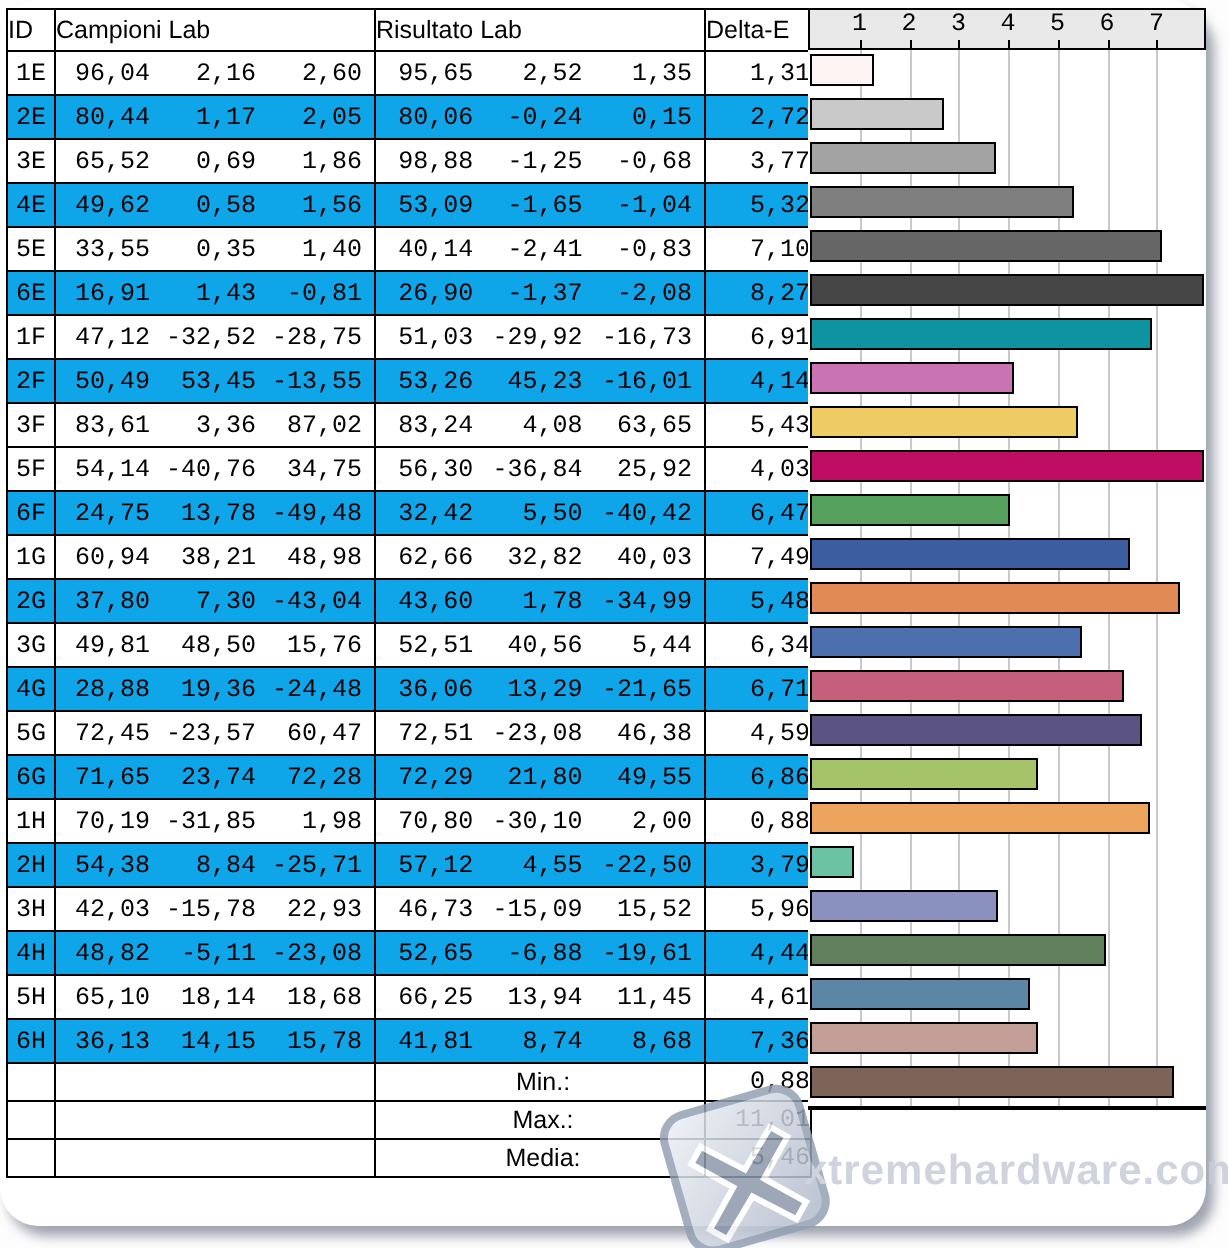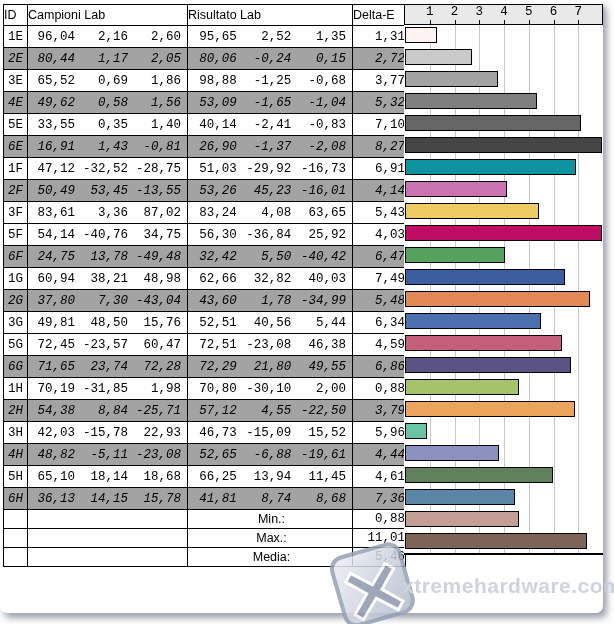--- a/index.html
+++ b/index.html
@@ -1,30 +1,30 @@
 <!DOCTYPE html>
 <html><head>
 <meta charset="utf-8">
 <style>
   html,body { margin:0; padding:0; background:#ffffff; }
   .page { position:relative; width:614px; height:624px; overflow:hidden;
           background:#fdfdfd; font-family:"Liberation Sans", sans-serif; }
   .sheet { position:absolute; left:0; top:0; width:603px; height:613px;
-           background:#ffffff; border-radius:7px;
+           background:#ffffff; border-radius:19px;
            box-shadow:4px 5px 6px rgba(125,132,148,0.75); }
 
   
   table.grid { position:absolute; left:3px; top:4px; width:402px;
                border-collapse:collapse; table-layout:fixed;
                font-family:"Liberation Mono", monospace; font-size:12.5px; color:#000; }
   table.grid th, table.grid td { border:1px solid #000; padding:0; overflow:hidden; white-space:nowrap; }
   thead th { font-family:"Liberation Sans", sans-serif; font-weight:normal;
              font-size:12.5px; text-align:left; padding-left:3px; height:20px; background:#fff; }
   tbody tr.data td { height:21px; }
-  tbody tr.alt { background:#a3a3a3;font-style:italic; }
+  tbody tr.alt { background:#0ea5e9; }
   td.c-id { text-align:center; }
   td.c-grp .v { display:inline-block; width:33.33%; text-align:right;
                 box-sizing:border-box; padding-right:6px; }
   td.c-de { text-align:right; padding-right:4px; }
   tr.summary td { height:18px; background:#fff; }
   tr.summary td.lbl { font-family:"Liberation Sans", sans-serif; text-align:center; padding-left:3px; }
 
   
   .chart { position:absolute; left:404px; top:4px; width:200px; height:556px; }
   .axis-header { position:absolute; left:0; top:0; width:197px; height:19px;
@@ -143,20 +143,26 @@
             <td class="c-id">2G</td>
             <td class="c-grp"><span class="v">37,80</span><span class="v">7,30</span><span class="v">-43,04</span></td>
             <td class="c-grp"><span class="v">43,60</span><span class="v">1,78</span><span class="v">-34,99</span></td>
             <td class="c-de">5,48</td>
           </tr>
           <tr class="data">
             <td class="c-id">3G</td>
             <td class="c-grp"><span class="v">49,81</span><span class="v">48,50</span><span class="v">15,76</span></td>
             <td class="c-grp"><span class="v">52,51</span><span class="v">40,56</span><span class="v">5,44</span></td>
             <td class="c-de">6,34</td>
+          </tr>
+          <tr class="data alt">
+            <td class="c-id">4G</td>
+            <td class="c-grp"><span class="v">28,88</span><span class="v">19,36</span><span class="v">-24,48</span></td>
+            <td class="c-grp"><span class="v">36,06</span><span class="v">13,29</span><span class="v">-21,65</span></td>
+            <td class="c-de">6,71</td>
           </tr>
           <tr class="data">
             <td class="c-id">5G</td>
             <td class="c-grp"><span class="v">72,45</span><span class="v">-23,57</span><span class="v">60,47</span></td>
             <td class="c-grp"><span class="v">72,51</span><span class="v">-23,08</span><span class="v">46,38</span></td>
             <td class="c-de">4,59</td>
           </tr>
           <tr class="data alt">
             <td class="c-id">6G</td>
             <td class="c-grp"><span class="v">71,65</span><span class="v">23,74</span><span class="v">72,28</span></td>

